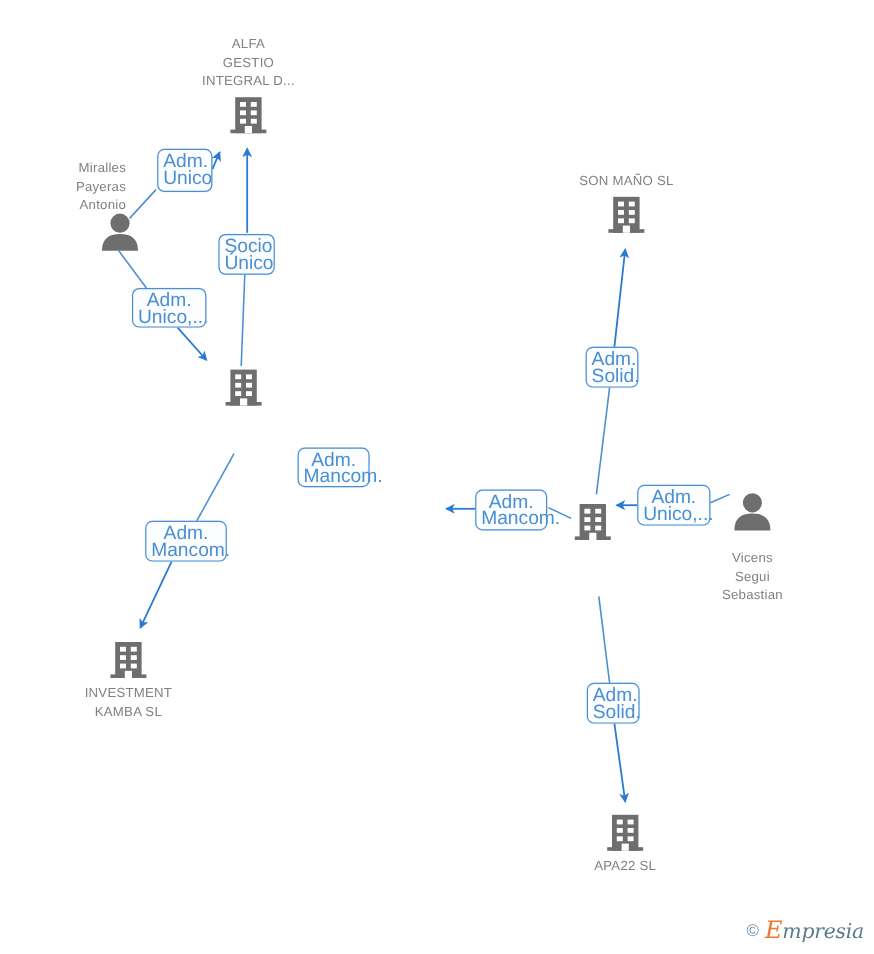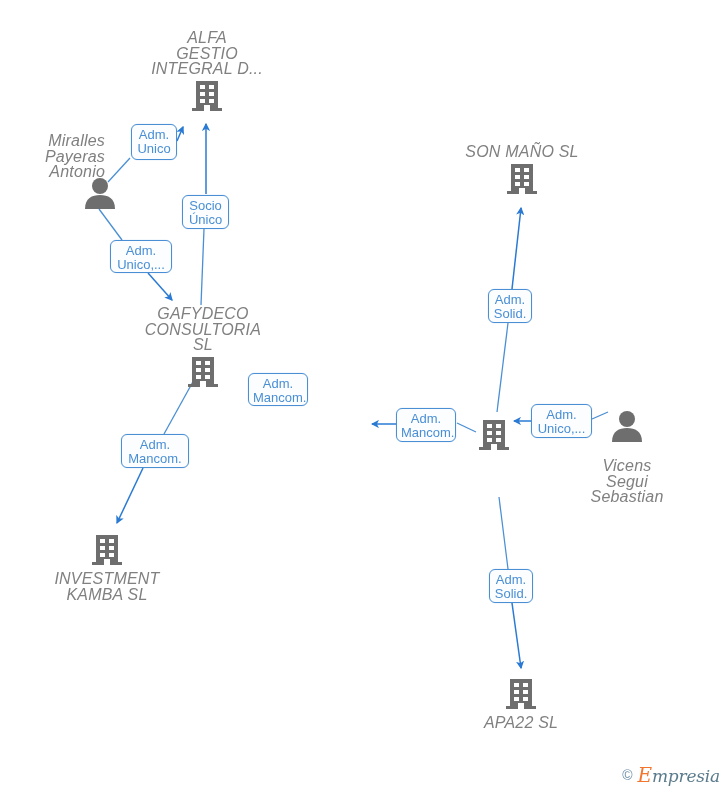--- a/index.html
+++ b/index.html
@@ -25,26 +25,25 @@
     height: 795px;
     pointer-events: none;
   }
   .node {
     position: absolute;
     width: 120px;
     margin-left: -60px;
     text-align: center;
   }
   .node-label {
-    font-size: 16px;
+    font-size: 11px;
     line-height: 15.5px;
     color: #808080;
     letter-spacing: 0.2px;
     white-space: pre-line;
-    font-style: italic;
   }
   .node-label.highlight {
     color: #6e6e6e;
     font-weight: bold;
   }
   .node-icon {
     display: block;
     margin: 0 auto;
   }
   .node.company .node-label {
@@ -53,21 +52,21 @@
   .node.person .node-label {
     margin-top: 15px;
   }
   .edge-label {
     position: absolute;
     box-sizing: border-box;
     background: #fbfdff;
     border: 1.3px solid #4a8fd4;
     border-radius: 6px;
     color: #4a8fd4;
-    font-size: 13px;
+    font-size: 16px;
     line-height: 14px;
     text-align: center;
     padding: 3px 4px 2px 4px;
     white-space: pre-line;
     box-shadow: 0 0 0 0.5px rgba(74,143,212,0.12);
   }
   #watermark {
     position: absolute;
     right: 8px;
     bottom: 8px;
@@ -170,22 +169,20 @@
 Antonio</div>
   </div>
   <div style="position:absolute; left:82px; top:176px;">
     <svg class="node-icon" width="36" height="34" viewBox="0 0 36 34">
       <circle cx="18" cy="10" r="8" fill="#6e6e6e"></circle>
       <path d="M 3 33 C 3 22 10 19 18 19 C 26 19 33 22 33 33 Z" fill="#6e6e6e"></path>
     </svg>
   </div>
 
   <div class="node company" style="left:203px; top:304px;">
-    <div class="node-label">GAFYDECO
-CONSULTORIA SL</div>
     <svg class="node-icon" width="38" height="38" viewBox="0 0 38 38">
       <rect x="8" y="4" width="22" height="30" fill="#6e6e6e"></rect>
       <rect x="4" y="31" width="30" height="3" fill="#6e6e6e"></rect>
       <rect x="12" y="8" width="5" height="4" fill="#ffffff"></rect>
       <rect x="21" y="8" width="5" height="4" fill="#ffffff"></rect>
       <rect x="12" y="15" width="5" height="4" fill="#ffffff"></rect>
       <rect x="21" y="15" width="5" height="4" fill="#ffffff"></rect>
       <rect x="12" y="22" width="5" height="4" fill="#ffffff"></rect>
       <rect x="21" y="22" width="5" height="4" fill="#ffffff"></rect>
       <rect x="16" y="28" width="6" height="6" fill="#ffffff"></rect>

